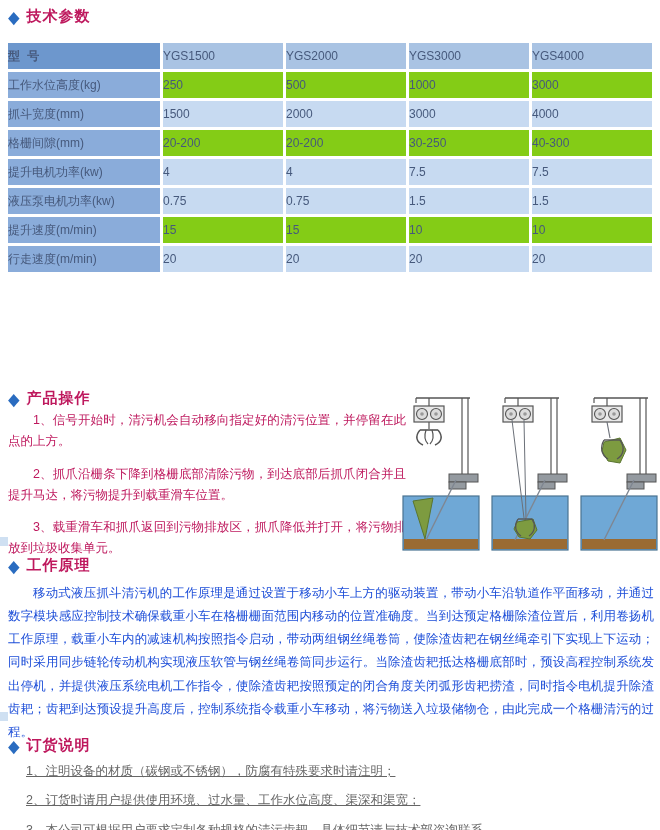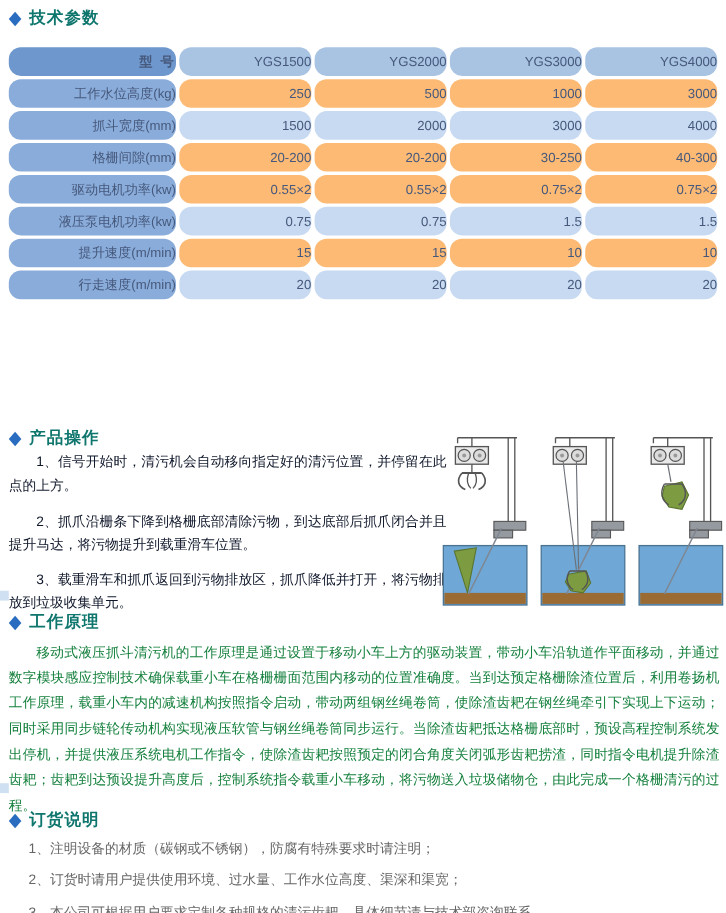--- a/index.html
+++ b/index.html
@@ -5,51 +5,51 @@
   * { margin:0; padding:0; box-sizing:border-box; }
   html,body { background:#ffffff; }
   .page {
     position:relative; width:660px; height:830px; background:#fff;
     font-family:"Liberation Sans","DejaVu Sans",sans-serif;
     color:#666; overflow:hidden;
   }
   
   .sec-head { position:absolute; left:8px; display:flex; align-items:center; gap:7px; }
   .sec-head .diamond { color:#2a6cc0; font-size:15px; line-height:1; transform:scaleY(1.15); }
-  .sec-head .sec-title { font-size:15px; font-weight:bold; color:#0f766e; letter-spacing:1px;font-family:Liberation Serif, serif; }
+  .sec-head .sec-title { font-size:15px; font-weight:bold; color:#be185d; letter-spacing:1px;font-family:Liberation Serif, serif; }
   .edge-chip { position:absolute; left:0; width:8px; height:9px; background:#cfe0f2; }
 
   
   table.spec { position:absolute; top:40px; left:5px; width:650px;
     border-collapse:separate; border-spacing:3px; table-layout:fixed; }
-  table.spec td { height:26px; text-align:right; vertical-align:middle;
-    font-size:12px; color:#46597c;border-radius:11px; }
+  table.spec td { height:26px; text-align:left; vertical-align:middle;
+    font-size:12px; color:#46597c; }
   table.spec col.c0 { width:152px; }
   td.hlbl { background:#6d97cd; color:#1e3a6e; font-weight:bold; letter-spacing:2px; }
   td.hmodel { background:#a9c3e3; color:#42567a;margin-left:27px; }
   td.lbl { background:#8aacda; color:#1e3a6e; }
-  tr.odd td.val { background:#fdba74; }
+  tr.odd td.val { background:#84cc16; }
   tr.even td.val { background:#c7daf1; }
 
   
   .op-steps { position:absolute; left:8px; top:410px; width:398px; }
-  .op-steps p { font-size:12.5px; line-height:1.7; color:#0f172a; text-indent:2em;
+  .op-steps p { font-size:12.5px; line-height:1.7; color:#be185d; text-indent:2em;
     margin-bottom:11px; text-align:justify; }
   .diagrams { position:absolute; left:402px; top:388px; width:256px; height:172px;
     display:flex; justify-content:space-between; }
   .diagrams svg { display:block; }
 
   
   .principle-text { position:absolute; left:8px; top:582px; width:646px;
-    font-size:12.5px; line-height:1.85; color:#15803d; text-indent:2em; text-align:justify; }
+    font-size:12.5px; line-height:1.85; color:#1d4ed8; text-indent:2em; text-align:justify; }
 
   
   .order-items { position:absolute; left:8px; top:762px; width:646px; }
   .order-items p { font-size:12.5px; line-height:1.55; color:#666;
-    margin-bottom:10px; padding-left:18px; }
+    margin-bottom:10px; padding-left:18px;text-decoration:underline; }
 </style>
 </head>
 <body>
 
 <div class="page">
 
   <div class="sec-head" style="top:7px;">
     <span class="diamond">◆</span>
     <span class="sec-title">技术参数</span>
   </div>
@@ -84,26 +84,26 @@
       <td class="val">3000</td>
       <td class="val">4000</td>
     </tr>
     <tr class="odd">
       <td class="lbl">格栅间隙(mm)</td>
       <td class="val">20-200</td>
       <td class="val">20-200</td>
       <td class="val">30-250</td>
       <td class="val">40-300</td>
     </tr>
-    <tr class="odd">
-      <td class="lbl">驱动电机功率(kw)</td>
-      <td class="val">0.55×2</td>
-      <td class="val">0.55×2</td>
-      <td class="val">0.75×2</td>
-      <td class="val">0.75×2</td>
+    <tr class="even">
+      <td class="lbl">提升电机功率(kw)</td>
+      <td class="val">4</td>
+      <td class="val">4</td>
+      <td class="val">7.5</td>
+      <td class="val">7.5</td>
     </tr>
     <tr class="even">
       <td class="lbl">液压泵电机功率(kw)</td>
       <td class="val">0.75</td>
       <td class="val">0.75</td>
       <td class="val">1.5</td>
       <td class="val">1.5</td>
     </tr>
     <tr class="odd">
       <td class="lbl">提升速度(m/min)</td>

